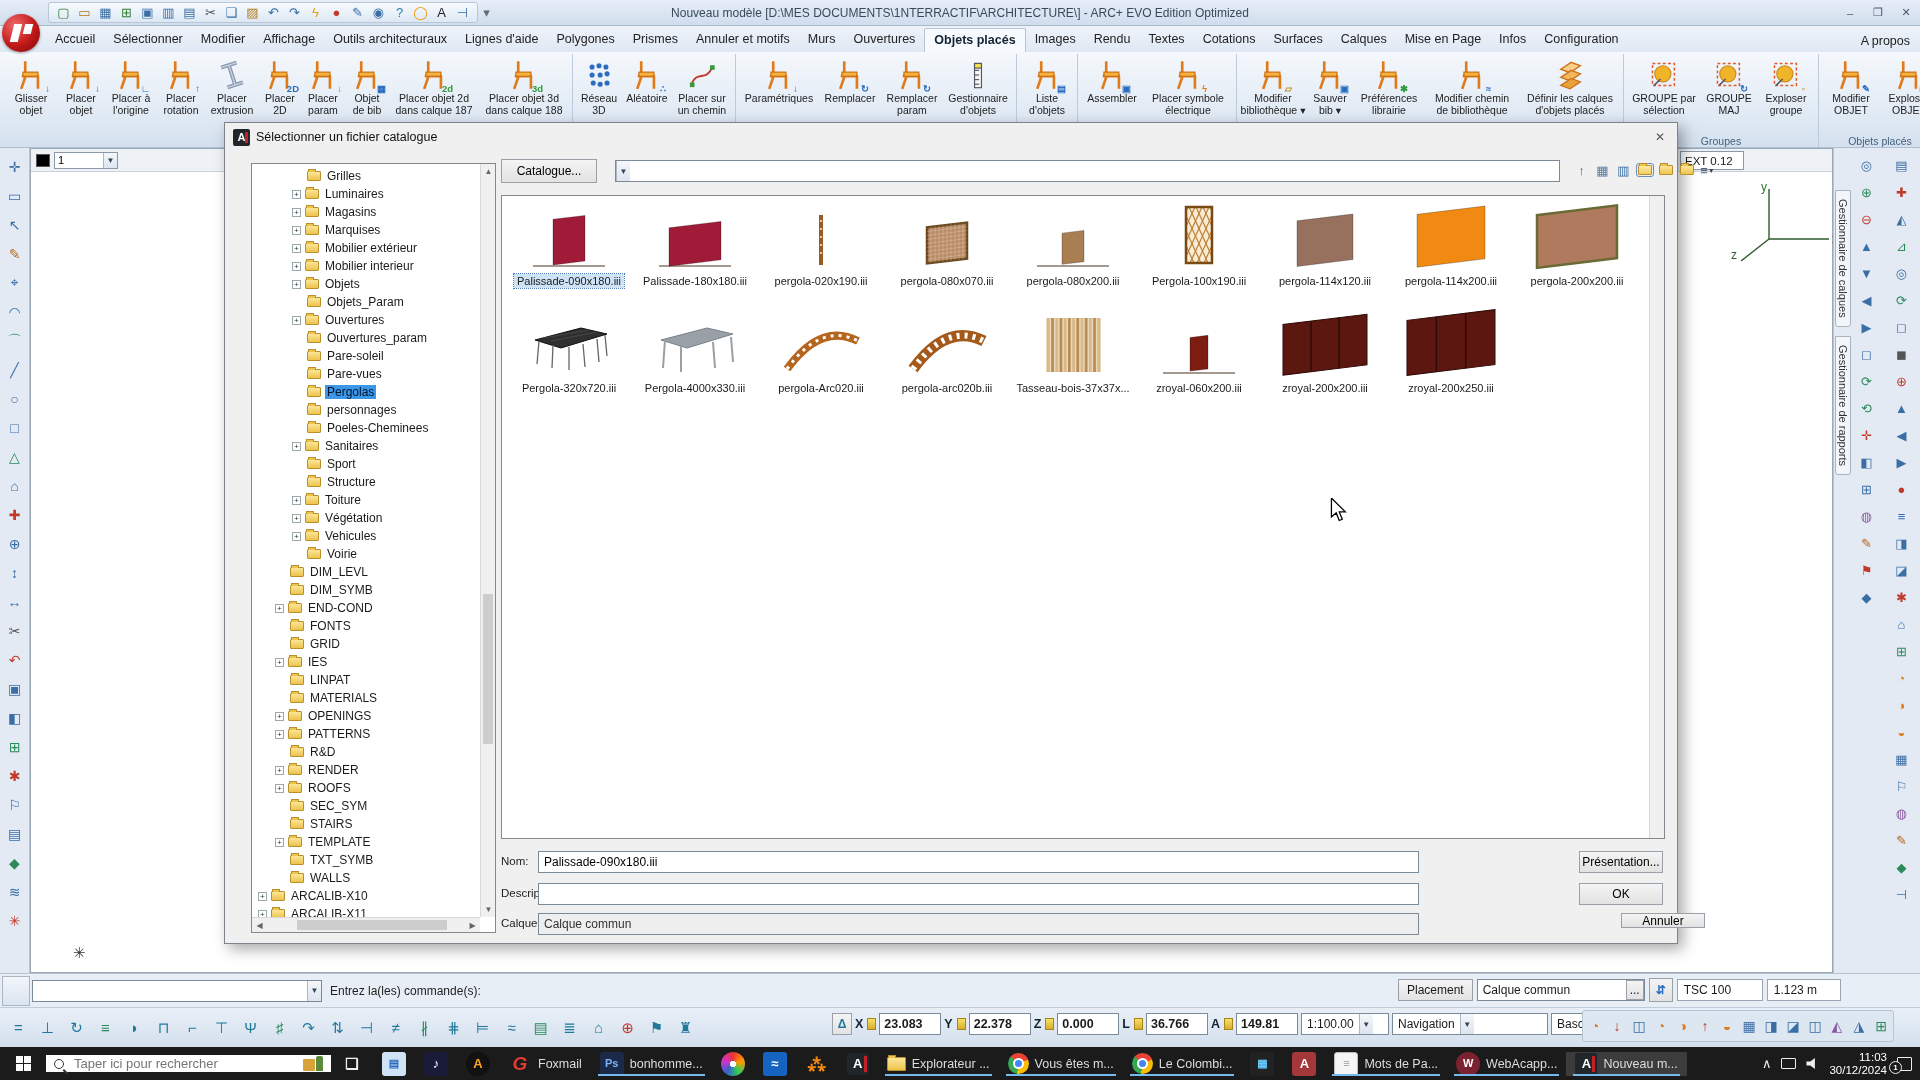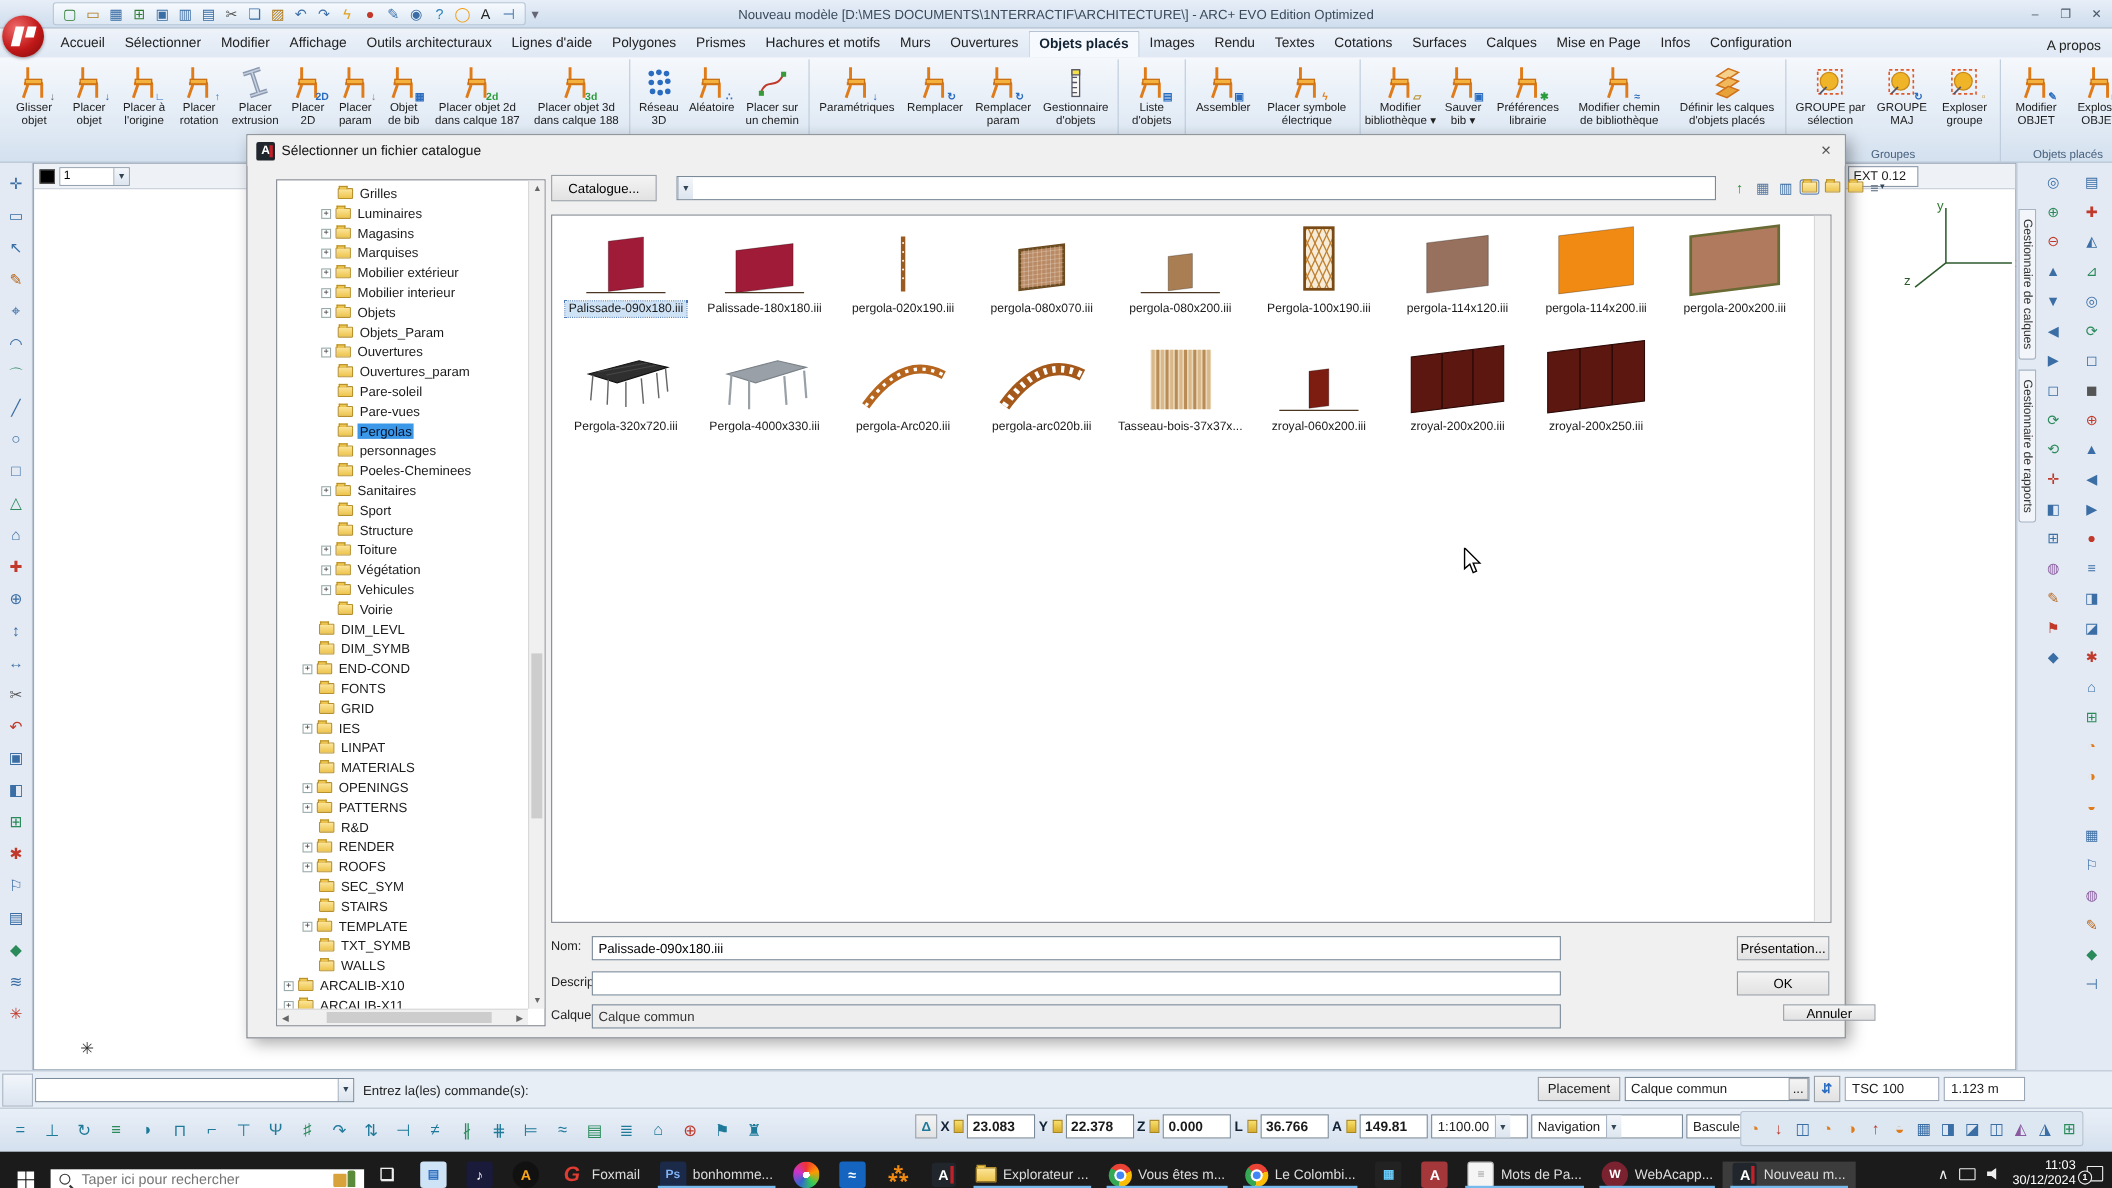--- a/index.html
+++ b/index.html
@@ -95,21 +95,21 @@
 .wi{width:29px;height:30px;display:flex;align-items:center;justify-content:center;font-size:15px}
 #coords{position:absolute;left:832px;top:1013px;display:flex;align-items:center;gap:3px}
 .cl{font-size:12.5px;font-weight:bold;color:#123}
 .keyi{width:9px;height:12px;background:linear-gradient(#f7e06a,#d9ae2a);border:1px solid #a8841a;margin-left:1px}
 .cf{width:62px;height:22px;background:#fff;border:1px solid #7a8a99;font:bold 12.5px "Liberation Sans",sans-serif;display:flex;align-items:center;padding:0 4px}
 .scombo{height:22px;background:#fff;border:1px solid #7a8a99;display:flex;align-items:center;font-size:12px}
 .scombo span.v{padding:0 5px;white-space:nowrap;overflow:hidden}
 #bricons{position:absolute;left:1582px;top:1010px;display:flex;background:#dde7f2;border:1px solid #b8c4d2;border-radius:3px;padding:1px}
 .bi{width:22px;height:28px;display:flex;align-items:center;justify-content:center;font-size:14px}
 
-#taskbar{left:0;top:1047px;width:1920px;height:33px;background:#1b1b1b;display:flex;align-items:flex-end;color:#eee}
+#taskbar{left:0;top:1047px;width:1920px;height:33px;background:#1b1b1b;display:flex;align-items:center;color:#eee}
 .tk{position:relative;display:flex;align-items:center;justify-content:center;gap:6px;padding:0 9px;font-size:12.5px;color:#ddd;white-space:nowrap}
 .tk.open::after{content:"";position:absolute;left:7px;right:7px;bottom:0;height:2px;background:#76b9ed}
 .tk.active{background:#3c3c3c}
 #startbtn{width:46px;display:flex;align-items:center;justify-content:center}
 .winlogo{display:grid;grid-template-columns:7px 7px;grid-template-rows:7px 7px;gap:1px}
 .winlogo i{background:#fff}
 #searchbox{width:285px;background:#fff;color:#444;display:flex;align-items:center;gap:8px;padding:0 8px;font-size:13px}
 .mag{width:10px;height:10px;border:1.6px solid #333;border-radius:50%;position:relative;flex:none}
 .mag::after{content:"";position:absolute;left:9px;top:9px;width:6px;height:1.6px;background:#333;transform:rotate(45deg);transform-origin:0 0}
 #searchimg{margin-left:auto;display:flex;align-items:flex-end;gap:1px}
@@ -173,21 +173,21 @@
   <div id="menubar" class="abs">
     <div id="tabs" style="display:flex">
         <div class="tab">Accueil</div>
         <div class="tab">Sélectionner</div>
         <div class="tab">Modifier</div>
         <div class="tab">Affichage</div>
         <div class="tab">Outils architecturaux</div>
         <div class="tab">Lignes d'aide</div>
         <div class="tab">Polygones</div>
         <div class="tab">Prismes</div>
-        <div class="tab">Hachures et motifs</div>
+        <div class="tab">Annuler et motifs</div>
         <div class="tab">Murs</div>
         <div class="tab">Ouvertures</div>
         <div class="tab active">Objets placés</div>
         <div class="tab">Images</div>
         <div class="tab">Rendu</div>
         <div class="tab">Textes</div>
         <div class="tab">Cotations</div>
         <div class="tab">Surfaces</div>
         <div class="tab">Calques</div>
         <div class="tab">Mise en Page</div>
@@ -1185,21 +1185,21 @@
       <span class="cl">L</span>
       <span class="keyi"></span>
       <span class="cf">36.766</span>
       <span class="cl">A</span>
       <span class="keyi"></span>
       <span class="cf">149.81</span>
       <span class="scombo" style="width: 88px;">
         <span class="v">1:100.00</span>
         <span class="carrow" style="height: 20px;">▼</span>
       </span>
-      <span class="scombo" style="width: 138px;">
+      <span class="scombo" style="width: 156px;">
         <span class="v">Navigation</span>
         <span class="carrow" style="height: 20px;">▼</span>
       </span>
       <span class="scombo" style="width: 124px;">
         <span class="v">Bascule filtre ca</span>
         <span class="carrow" style="height: 20px;">▼</span>
       </span>
     </div>
   <div id="bricons">
       <span class="bi" style="color: rgb(224, 123, 26);">◔</span>

